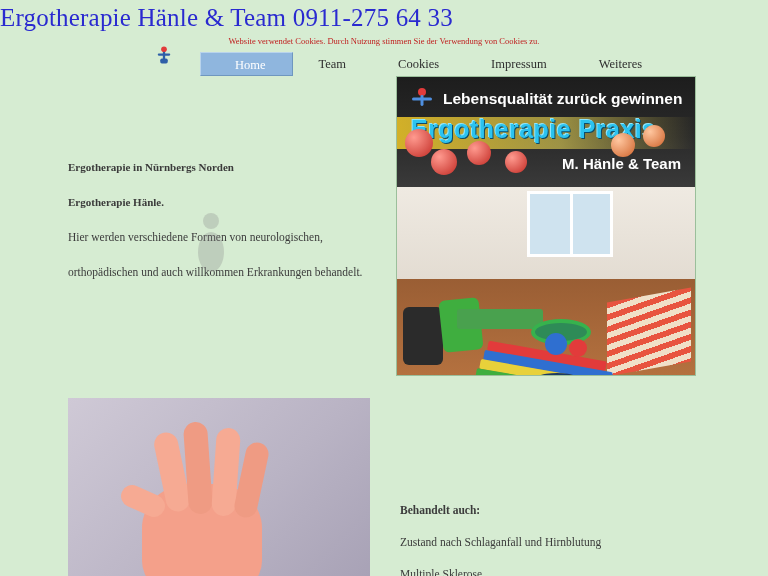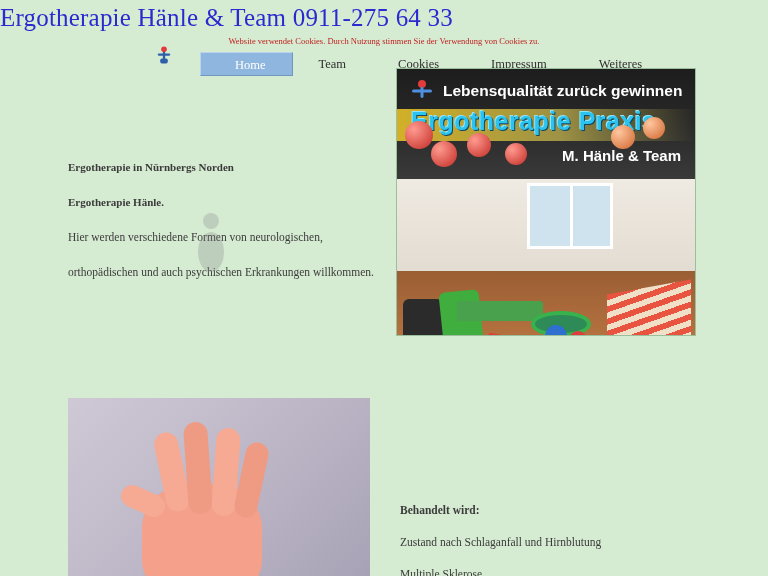--- a/index.html
+++ b/index.html
@@ -107,23 +107,23 @@
     width: 30px;
     height: 62px;
     opacity: 0.30;
     pointer-events: none;
   }
 
   
   .photo-practice {
     position: absolute;
     left: 396px;
-    top: 68px;
+    top: 76px;
     width: 300px;
-    height: 268px;
+    height: 300px;
     border: 1px solid #9bbf9b;
     overflow: hidden;
     background: #4c1d95;
   }
   .pp-top {
     position: absolute;
     left: 0; top: 0; right: 0;
     height: 110px;
     background: linear-gradient(180deg, #1d1d1d 0%, #2a2a2a 55%, #3a3a3a 100%);
   }
@@ -327,21 +327,21 @@
     <circle cx="10" cy="4" r="3.4" fill="#e23b3b"></circle>
     <rect x="8.6" y="7" width="2.8" height="9" rx="1.2" fill="#2f5fa8"></rect>
     <rect x="2.5" y="9" width="15" height="2.6" rx="1.3" fill="#2f5fa8"></rect>
     <rect x="5.5" y="15" width="9" height="6" rx="2" fill="#2f5fa8"></rect>
   </svg>
 
   <div class="left-col">
     <div class="line bold">Ergotherapie in Nürnbergs Norden</div>
     <div class="line bold">Ergotherapie Hänle.</div>
     <div class="line">Hier werden verschiedene Formen von neurologischen,</div>
-    <div class="line">orthopädischen und auch psychischen Erkrankungen willkommen.</div>
+    <div class="line">orthopädischen und auch willkommen Erkrankungen behandelt.</div>
   </div>
 
   <svg class="ghost" viewBox="0 0 30 62">
     <circle cx="15" cy="9" r="8" fill="#8a8a8a"></circle>
     <ellipse cx="15" cy="40" rx="13" ry="20" fill="#8a8a8a"></ellipse>
   </svg>
 
   <div class="photo-practice">
     <div class="pp-room">
       <div class="pp-wall"></div>
@@ -381,18 +381,18 @@
   <div class="photo-hands">
     <div class="hand" style="left:74px; top:86px; width:120px; height:110px;"></div>
     <div class="finger" style="left:92px; top:34px; width:24px; height:80px; transform:rotate(-12deg);"></div>
     <div class="finger dark" style="left:118px; top:24px; width:24px; height:92px; transform:rotate(-4deg);"></div>
     <div class="finger" style="left:146px; top:30px; width:24px; height:88px; transform:rotate(4deg);"></div>
     <div class="finger dark" style="left:172px; top:44px; width:23px; height:76px; transform:rotate(12deg);"></div>
     <div class="finger" style="left:52px; top:92px; width:46px; height:22px; transform:rotate(24deg);"></div>
   </div>
 
   <div class="bottom-right">
-    <div class="hl">Behandelt wird:</div>
+    <div class="hl">Behandelt auch:</div>
     <div class="item">Zustand nach Schlaganfall und Hirnblutung</div>
     <div class="item">Multiple Sklerose</div>
   </div>
 
 </div>
 
 </body></html>

